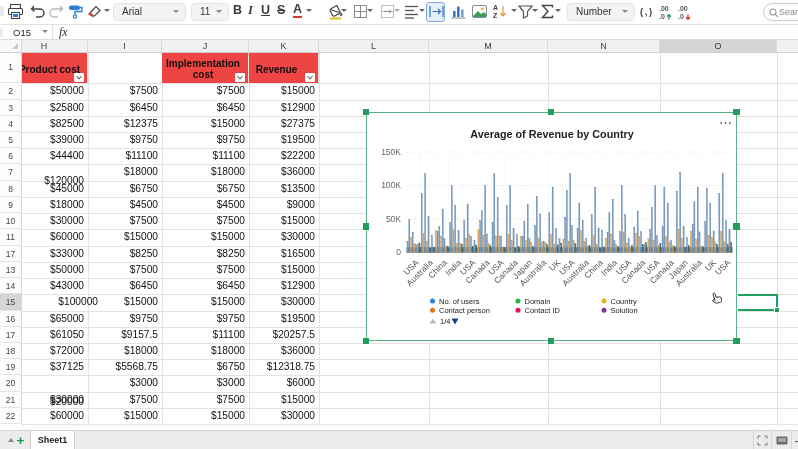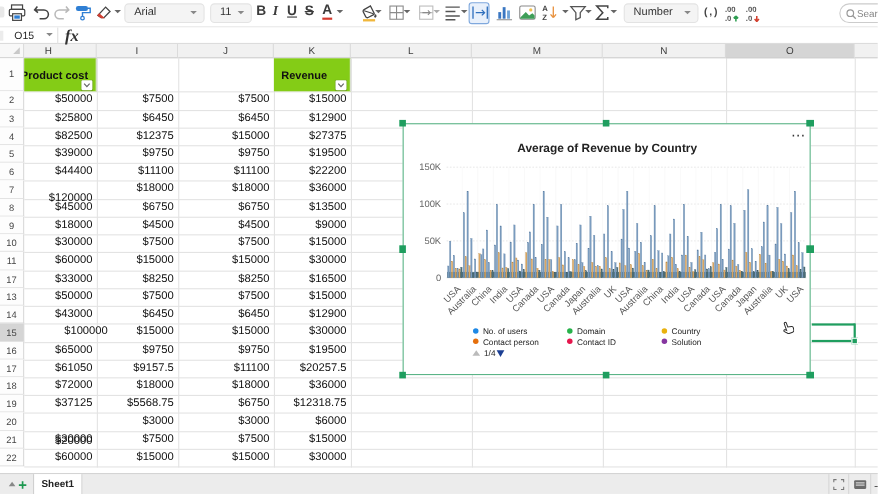--- a/index.html
+++ b/index.html
@@ -17,21 +17,21 @@
 #fbar { position:absolute; left:0; top:25px; width:798px; height:15px; background:#fff; border-bottom:1px solid #dcdcdc; z-index:3; }
 
 #sheet { position:absolute; left:0; top:0; width:798px; height:430px; background:#fff; overflow:hidden; z-index:1; }
 .vl { position:absolute; top:53.4px; width:1px; height:371.6px; background:#e3e3e3; }
 .hl { position:absolute; left:22px; width:777px; height:1px; background:#e3e3e3; }
 .ch { position:absolute; top:40px; height:13.4px; background:#f1f1f1; border-right:1px solid #d9d9d9; border-bottom:1px solid #cfcfcf; font-size:9px; color:#3c3c3c; text-align:center; line-height:13px; }
 .ch.sel { background:#d5d5d5; }
 .rh { position:absolute; left:0; width:22px; background:#fdfdfd; border-right:1px solid #d9d9d9; border-bottom:1px solid #e3e3e3; font-size:8.5px; color:#444; text-align:center; }
 .rh.sel { background:#d5d5d5; }
 #corner { position:absolute; left:0; top:40px; width:22px; height:13.4px; background:#f8f8f8; border-right:1px solid #d9d9d9; border-bottom:1px solid #cfcfcf; }
-.h1c { position:absolute; top:53.4px; height:30px; background:#84cc16; border-right:1px solid #e3e3e3; overflow:hidden; display:flex; align-items:center; justify-content:center; }
+.h1c { position:absolute; top:53.4px; height:30px; background:#ef4444; border-right:1px solid #e3e3e3; overflow:hidden; display:flex; align-items:center; justify-content:center; }
 .h1t { font-size:10px; font-weight:bold; color:#111; text-align:center; line-height:11px; margin-top:2px; }
 .fa2 { position:absolute; right:3px; bottom:1.5px; background:#fff; width:10px; height:9px; border-radius:1px; box-shadow:0 0 1px rgba(0,0,0,0.25); }
 .dc { position:absolute; font-size:10.2px; color:#111; text-align:right; }
 
 #chart { position:absolute; left:366px; top:112px; width:371px; height:229px; background:#fff; border:1px solid #5bb487; }
 .hnd { position:absolute; width:6.5px; height:6.5px; background:#1f9e5f; }
 .ctitle { font:bold 10.8px "Liberation Sans",sans-serif; fill:#222; }
 .ylab { font:8.5px "Liberation Sans",sans-serif; fill:#666; }
 .xlab { font:8.5px "Liberation Sans",sans-serif; fill:#555; }
 .leg { font:7.5px "Liberation Sans",sans-serif; fill:#222; }
@@ -168,21 +168,21 @@
           <circle cx="4" cy="4" r="3" fill="none" stroke="#999" stroke-width="1.1"></circle>
           <line x1="6.3" y1="6.3" x2="9" y2="9" stroke="#999" stroke-width="1.1"></line>
         </svg>Search</div>
 </div>
 
 <div id="fbar">
   <div class="abs" style="left:0;top:3px;width:3px;height:9px;background:#ececec;"></div>
   <div class="abs" style="left:13px;top:1.5px;font-size:9.5px;color:#222;">O15</div>
   <div class="abs" style="left:42px;top:5px;width:0;height:0;border-left:3px solid transparent;border-right:3px solid transparent;border-top:3.5px solid #888;"></div>
   <div class="abs" style="left:52px;top:0;width:1px;height:15px;background:#e0e0e0;"></div>
-  <div class="abs" style="left:59px;top:0px;font-size:15px;font-weight:bold;font-style:italic;font-family:'Liberation Serif',serif;color:#333;">fx</div>
+  <div class="abs" style="left:59px;top:0px;font-size:12px;font-weight:normal;font-style:italic;font-family:'Liberation Serif',serif;color:#333;">fx</div>
 </div>
 
 <div id="sheet">
   <div class="vl" style="left:88px"></div>
       <div class="vl" style="left:162px"></div>
       <div class="vl" style="left:249px"></div>
       <div class="vl" style="left:319px"></div>
       <div class="vl" style="left:429px"></div>
       <div class="vl" style="left:548px"></div>
       <div class="vl" style="left:660px"></div>
@@ -240,20 +240,26 @@
       <div class="rh sel" style="top:294.3px;height:16.23px;line-height:16.23px">15</div>
       <div class="rh" style="top:310.5px;height:16.23px;line-height:16.23px">16</div>
       <div class="rh" style="top:326.8px;height:16.23px;line-height:16.23px">17</div>
       <div class="rh" style="top:343.0px;height:16.23px;line-height:16.23px">18</div>
       <div class="rh" style="top:359.2px;height:16.23px;line-height:16.23px">19</div>
       <div class="rh" style="top:375.4px;height:16.23px;line-height:16.23px">20</div>
       <div class="rh" style="top:391.7px;height:16.23px;line-height:16.23px">21</div>
       <div class="rh" style="top:407.9px;height:16.23px;line-height:16.23px">22</div>
       <div class="h1c" style="left:22px;width:66px">
         <div class="h1t" style="margin-left:-10px">Product cost</div>
+        <svg class="fa2" width="10" height="9" viewBox="0 0 10 9">
+          <path d="M2.5 3 L5 5.8 L7.5 3" fill="none" stroke="#666" stroke-width="1.1"></path>
+        </svg>
+      </div>
+      <div class="h1c" style="left:162px;width:87px">
+        <div class="h1t" style="margin-left:-4px">Implementation<br>cost</div>
         <svg class="fa2" width="10" height="9" viewBox="0 0 10 9">
           <path d="M2.5 3 L5 5.8 L7.5 3" fill="none" stroke="#666" stroke-width="1.1"></path>
         </svg>
       </div>
       <div class="h1c" style="left:249px;width:70px">
         <div class="h1t" style="margin-left:-14px">Revenue</div>
         <svg class="fa2" width="10" height="9" viewBox="0 0 10 9">
           <path d="M2.5 3 L5 5.8 L7.5 3" fill="none" stroke="#666" stroke-width="1.1"></path>
         </svg>
       </div>

